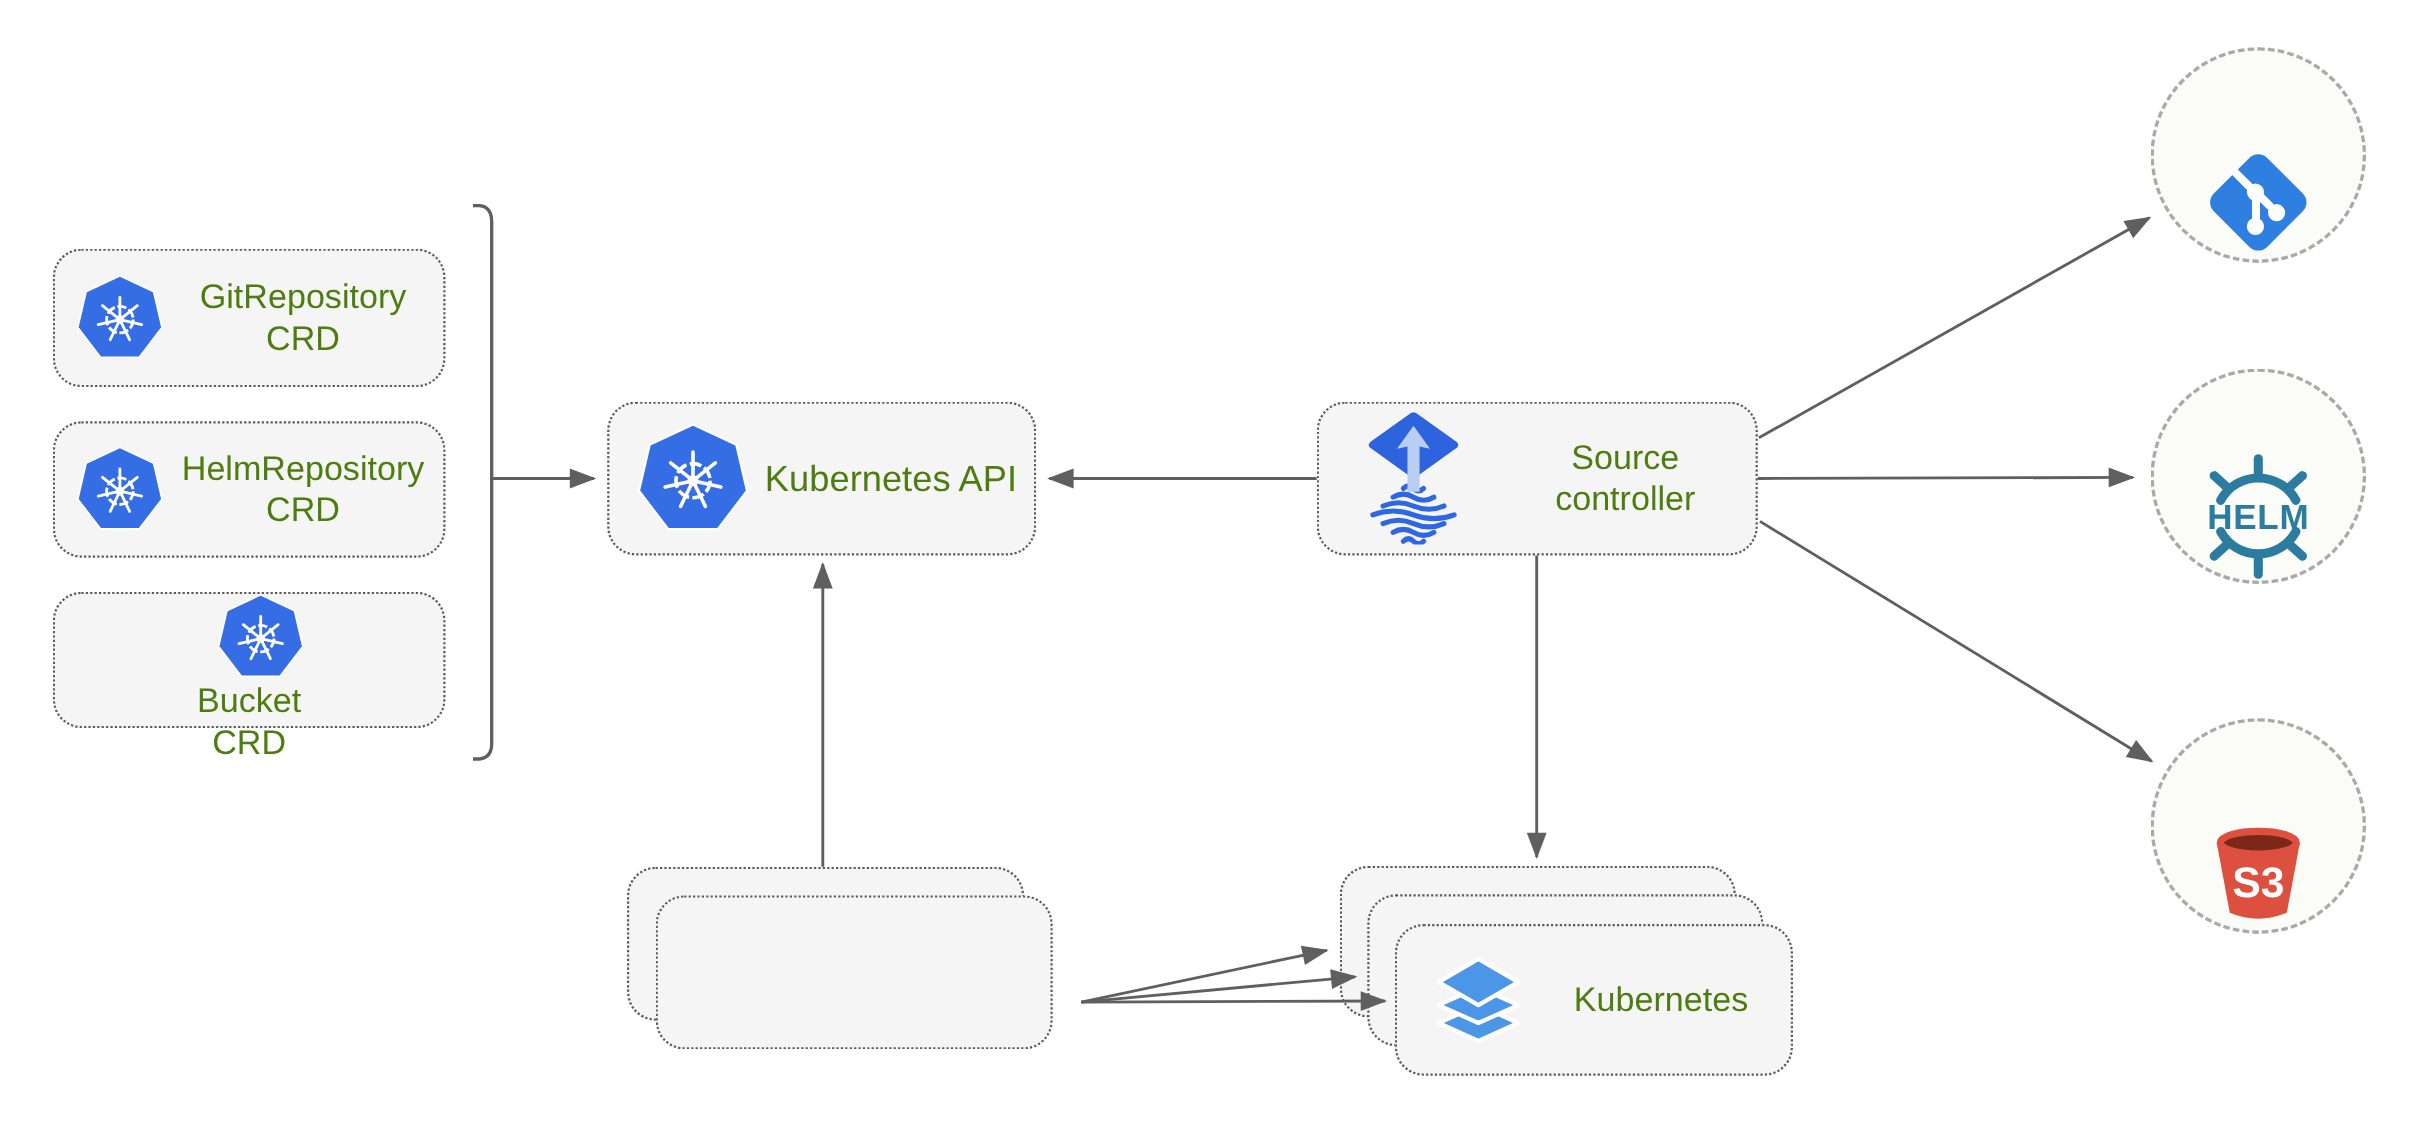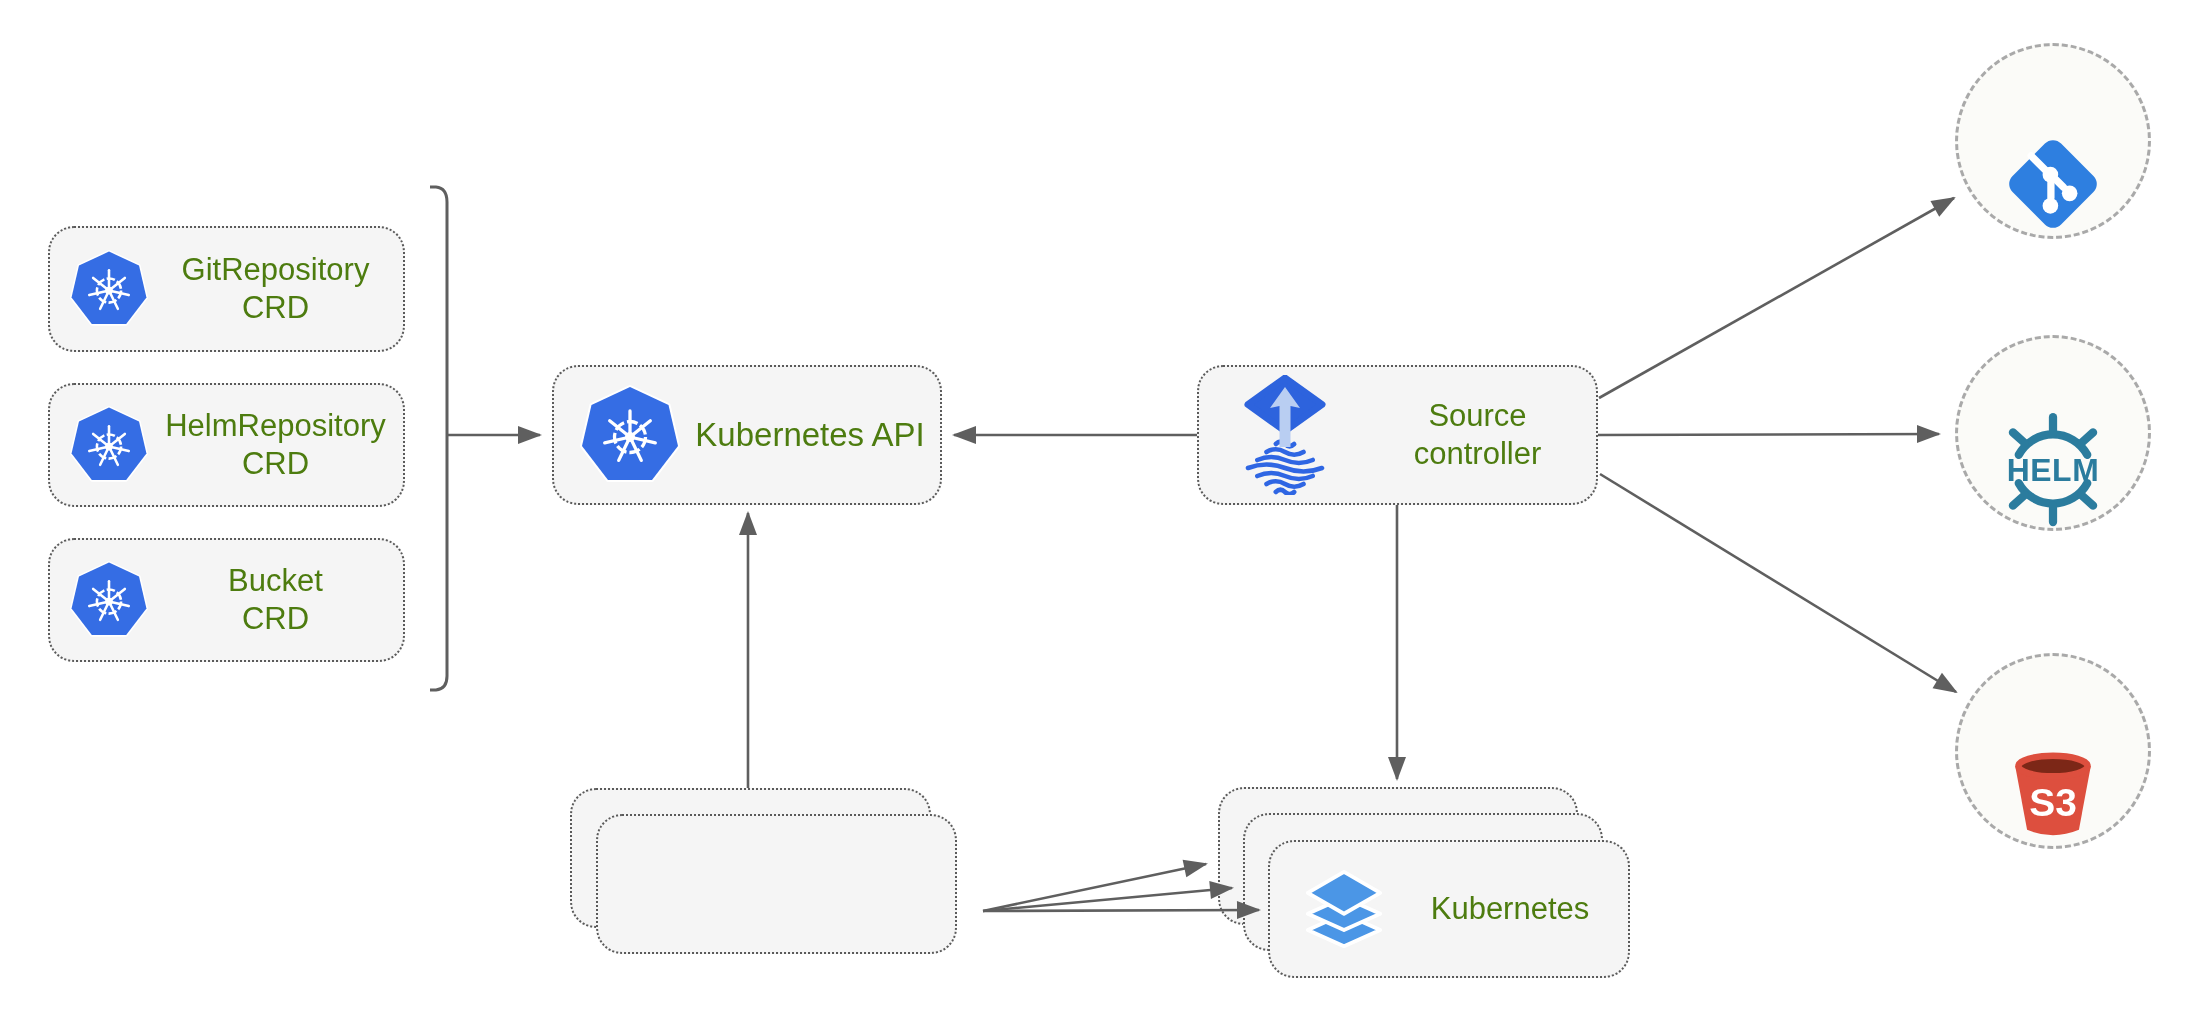--- a/index.html
+++ b/index.html
@@ -76,21 +76,21 @@
 
   <div class="node z3" style="left:48px;top:383px;width:357px;height:124px;">
     <span class="icon-wrap" style="margin-left:20px;">
       <svg width="78" height="78">
           <use href="#sym-k8s"></use>
         </svg>
     </span>
     <span class="label"><span>HelmRepository</span><br><span>CRD</span></span>
   </div>
 
-  <div class="node z3" style="left:48px;top:538px;width:357px;height:124px;">
+  <div class="node z3" style="left:48px;top:538px;width:357px;height:124px;flex-direction:column;">
     <span class="icon-wrap" style="margin-left:20px;">
       <svg width="78" height="78">
           <use href="#sym-k8s"></use>
         </svg>
     </span>
     <span class="label"><span>Bucket</span><br><span>CRD</span></span>
   </div>
 
   <div class="node z3" style="left:552px;top:365px;width:390px;height:140px;">
     <span class="icon-wrap" style="margin-left:26px;">

